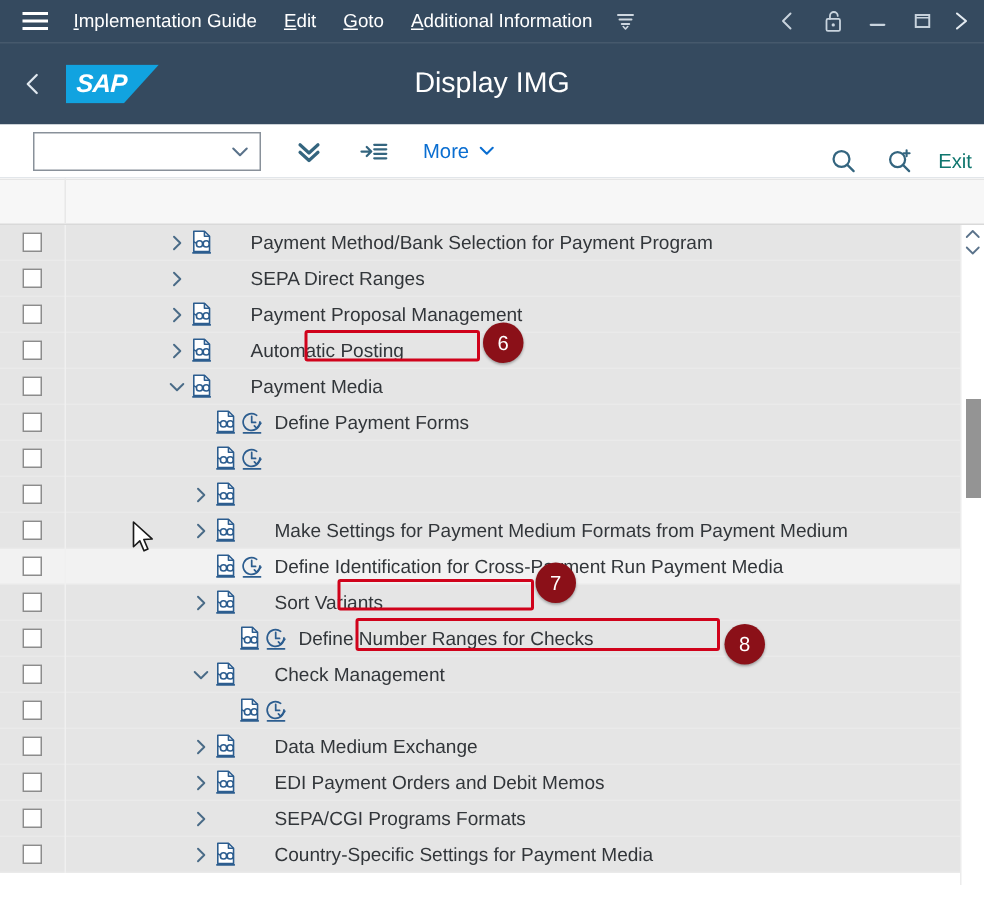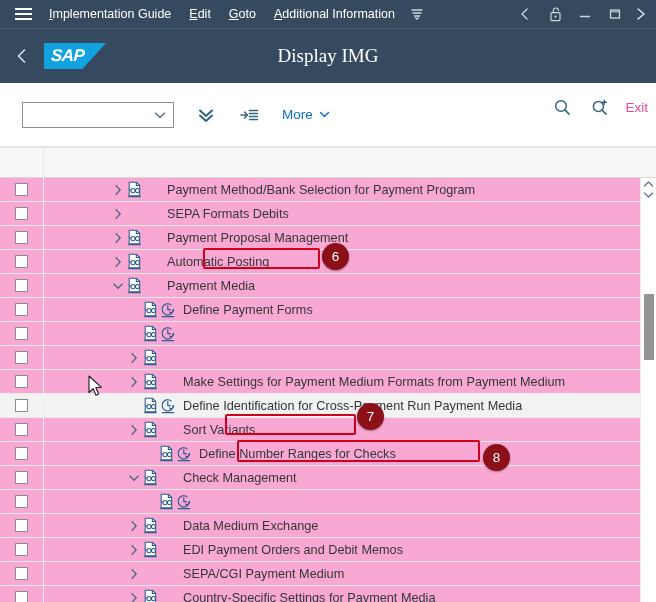--- a/index.html
+++ b/index.html
@@ -89,26 +89,25 @@
     padding-left: 7px;
     transform: skewX(-3deg);
   }
   .shell-title {
     position: absolute;
     left: 0; right: 0;
     text-align: center;
     color: #ffffff;
     font-size: 19px;
     pointer-events: none;
-    font-family: Liberation Serif, serif;
   }
 
   
   .toolbar {
-    height: 64px;
+    height: 36px;
     background: #ffffff;
     display: flex;
     align-items: center;
     position: relative;
     border-bottom: 1px solid #e2e6ea;
   }
   .combo {
     margin-left: 22px;
     width: 152px; height: 26px;
     border: 1px solid #89919a;
@@ -145,21 +144,21 @@
     margin-left: 4px;
     height: 48px;
   }
   .tb-right {
     position: absolute; right: 0; top: 0;
     height: 48px;
     display: flex; align-items: center;
   }
   .tb-right .tb-icon { width: 38px; }
   .exit-btn {
-    color: #ec4899;
+    color: #0f766e;
     font-size: 13.5px;
     padding: 0 6px 0 6px;
     margin-right: 2px;
     height: 48px;
     display: flex; align-items: center;
   }
 
   
   .table-wrap {
     position: relative;
@@ -185,21 +184,21 @@
     color: #32363a;
     padding: 0 0 7px 6px;
   }
 
   .rows { position: relative; }
   .row {
     display: flex;
     height: 24px;
     align-items: center;
     border-bottom: 1px solid #eaeaea;
-    background: #f9a8d4;
+    background: #e5e5e5;
     position: relative;
   }
   .row.hover { background: #f2f2f2; }
   .cell-check {
     width: 44px;
     height: 24px;
     display: flex; align-items: center; justify-content: center;
     border-right: 1px solid #f0f0f0;
     flex: 0 0 44px;
   }
@@ -444,21 +443,21 @@
         </div>
         <div class="cell-struct">
           <span style="flex: 0 0 66px; width: 66px; height: 24px;"></span>
           <span class="expander">
             <svg width="12" height="12" viewBox="0 0 12 12">
               <path d="M4 1.8L8.2 6L4 10.2" stroke="#4a6b87" stroke-width="1.3" fill="none" stroke-linecap="round" stroke-linejoin="round"></path>
             </svg>
           </span>
           <span style="flex: 0 0 17px; width: 17px; height: 24px;"></span>
           <span style="flex: 0 0 17px; width: 17px; height: 24px;"></span>
-          <span class="label">SEPA Formats Debits</span>
+          <span class="label">SEPA Direct Ranges</span>
         </div>
       </div>
       <div class="row">
         <div class="cell-check">
           <span class="chk"></span>
         </div>
         <div class="cell-struct">
           <span style="flex: 0 0 66px; width: 66px; height: 24px;"></span>
           <span class="expander">
             <svg width="12" height="12" viewBox="0 0 12 12">
@@ -836,21 +835,21 @@
         </div>
         <div class="cell-struct">
           <span style="flex: 0 0 82px; width: 82px; height: 24px;"></span>
           <span class="expander">
             <svg width="12" height="12" viewBox="0 0 12 12">
               <path d="M4 1.8L8.2 6L4 10.2" stroke="#4a6b87" stroke-width="1.3" fill="none" stroke-linecap="round" stroke-linejoin="round"></path>
             </svg>
           </span>
           <span style="flex: 0 0 17px; width: 17px; height: 24px;"></span>
           <span style="flex: 0 0 17px; width: 17px; height: 24px;"></span>
-          <span class="label">SEPA/CGI Payment Medium</span>
+          <span class="label">SEPA/CGI Programs Formats</span>
         </div>
       </div>
       <div class="row">
         <div class="cell-check">
           <span class="chk"></span>
         </div>
         <div class="cell-struct">
           <span style="flex: 0 0 82px; width: 82px; height: 24px;"></span>
           <span class="expander">
             <svg width="12" height="12" viewBox="0 0 12 12">

